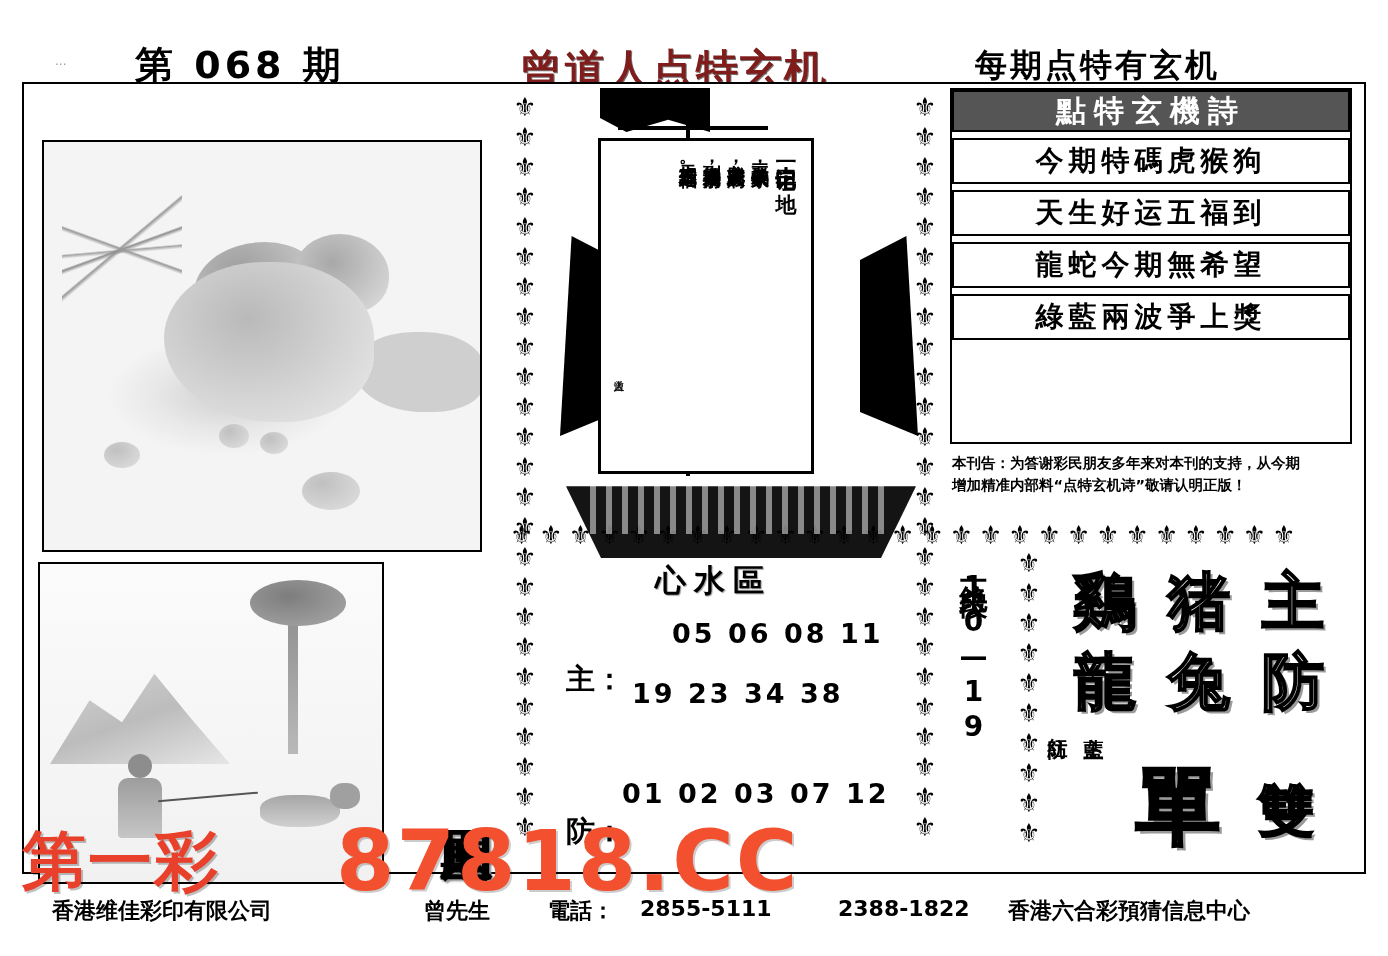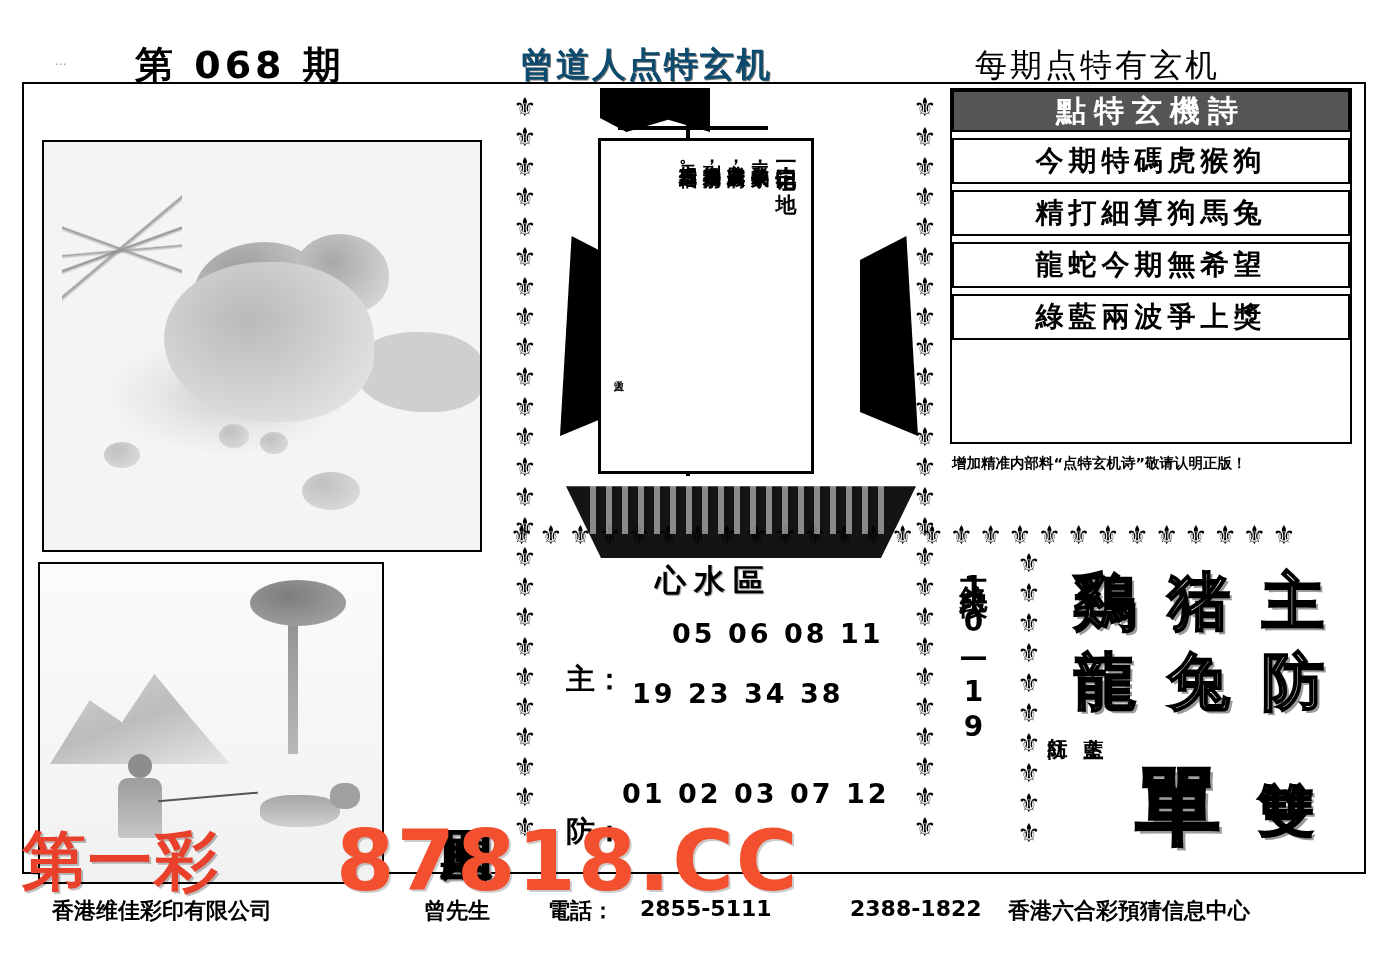--- a/index.html
+++ b/index.html
@@ -15,28 +15,28 @@
   
   .header{position:absolute;left:0;top:18px;width:1388px;height:62px;}
   .issue{
     position:absolute;left:135px;top:22px;
     font-family:"DejaVu Sans","Liberation Sans",sans-serif;
     font-size:38px;font-weight:bold;letter-spacing:4px;color:#000;
     white-space:nowrap;
   }
   .head-mid{
     position:absolute;left:520px;top:24px;
-    font-size:34px;font-weight:bold;letter-spacing:2px;color:#0c4a6e;
+    font-size:42px;font-weight:bold;letter-spacing:2px;color:#7f1d1d;
     white-space:nowrap;
     font-family:"DejaVu Sans","Liberation Sans",sans-serif;
     text-shadow:1px 1px 0 #777;
   }
   .head-right{
     position:absolute;left:975px;top:26px;
-    font-size:32px;font-weight:normal;letter-spacing:3px;color:#000;
+    font-size:32px;font-weight:bold;letter-spacing:3px;color:#000;
     white-space:nowrap;
   }
 
   
   .frame{
     position:absolute;left:22px;top:82px;width:1344px;height:792px;
     border:2px solid #000;box-sizing:border-box;background:#fff;
   }
 
   
@@ -268,21 +268,21 @@
   .shuang{
     position:absolute;left:218px;top:222px;font-size:56px;font-weight:bold;color:#fff;
     -webkit-text-stroke:2px #000;text-shadow:3px 3px 0 #9a9a9a;
   }
 
   
   .footer{position:absolute;left:0;top:884px;width:1388px;height:56px;}
   .f-left{position:absolute;left:52px;top:12px;font-size:22px;font-weight:bold;color:#000;}
   .f-mid1{position:absolute;left:424px;top:12px;font-size:22px;font-weight:bold;color:#000;}
   .f-mid2{position:absolute;left:548px;top:12px;font-size:22px;font-weight:bold;color:#000;}
-  .f-mid3{position:absolute;left:838px;top:12px;font-size:22px;font-weight:bold;color:#000;margin-left:12px;}
+  .f-mid3{position:absolute;left:838px;top:12px;font-size:22px;font-weight:bold;color:#000;}
   .f-right{position:absolute;left:1008px;top:12px;font-size:22px;font-weight:bold;color:#000;}
 
   
   .wm-left{
     position:absolute;left:22px;top:818px;
     font-size:64px;font-weight:bold;color:#e8402a;
     text-shadow:2px 2px 0 rgba(0,0,0,.25);
     letter-spacing:2px;
   }
   .wm-right{
@@ -444,25 +444,26 @@
       <div class="poem-col">天生好运五福到。</div>
     </div>
     <div class="poem-sig">曾道人</div>
     <div class="hull"></div>
     <div class="hull-deco"></div>
   </div>
 
   <div class="poembox">
     <div class="poembox-title">點特玄機詩</div>
     <div class="poem-line">今期特碼虎猴狗</div>
-    <div class="poem-line">精打細算狗馬兔</div>
+    <div class="poem-line">天生好运五福到</div>
     <div class="poem-line">龍蛇今期無希望</div>
     <div class="poem-line">綠藍兩波爭上獎</div>
   </div>
   <div class="notice">
+    <div>本刊告：为答谢彩民朋友多年来对本刊的支持，从今期</div>
     <div>增加精准内部料“点特玄机诗”敬请认明正版！</div>
   </div>
 
   <div class="xinshui">
     <div class="xinshui-title">心水區</div>
     <div class="row-label" style="left:6px;top:100px;">主：</div>
     <div class="numrow" style="left:72px;top:58px;margin-left:40px;">05  06  08  11</div>
     <div class="numrow" style="left:72px;top:118px;">19  23  34  38</div>
     <div class="row-label" style="left:6px;top:252px;">防：</div>
     <div class="numrow" style="left:62px;top:218px;">01  02  03  07  12</div>

